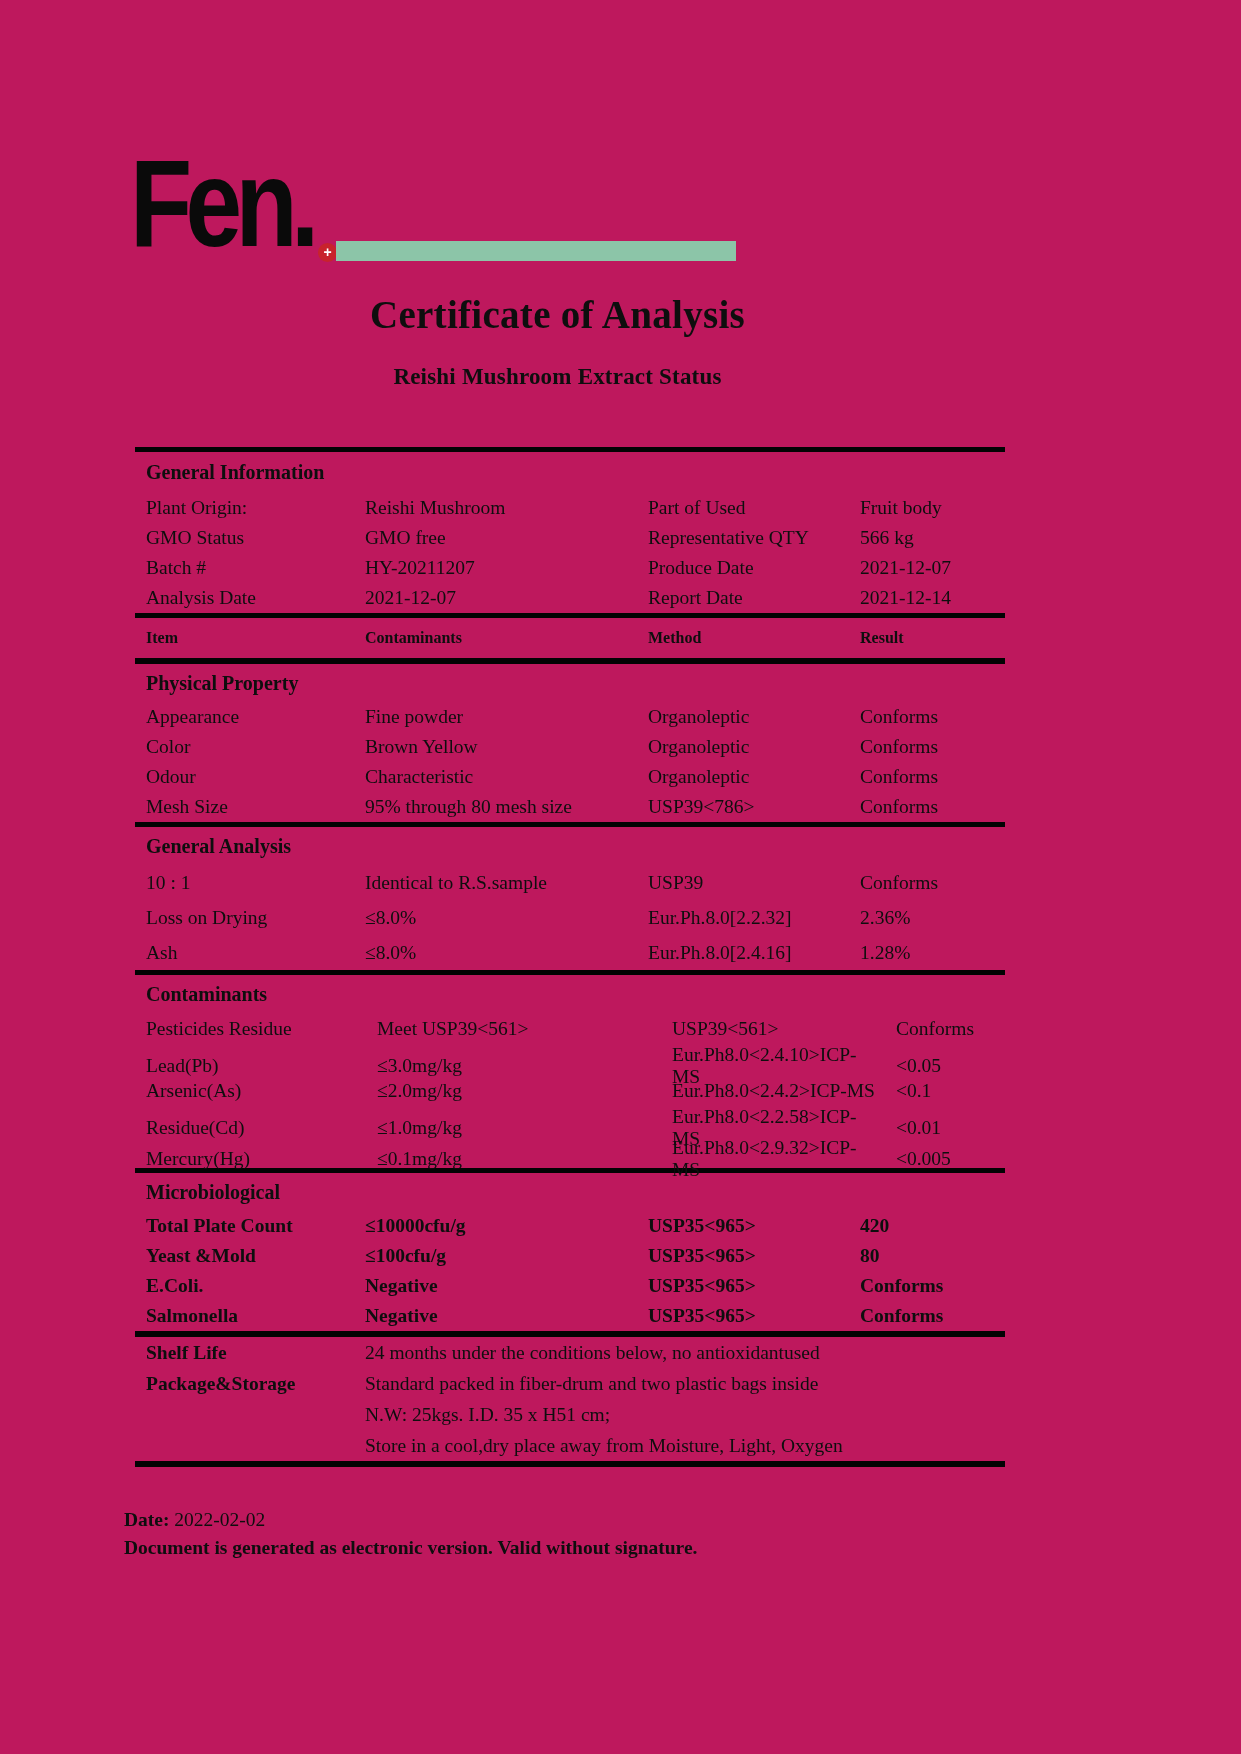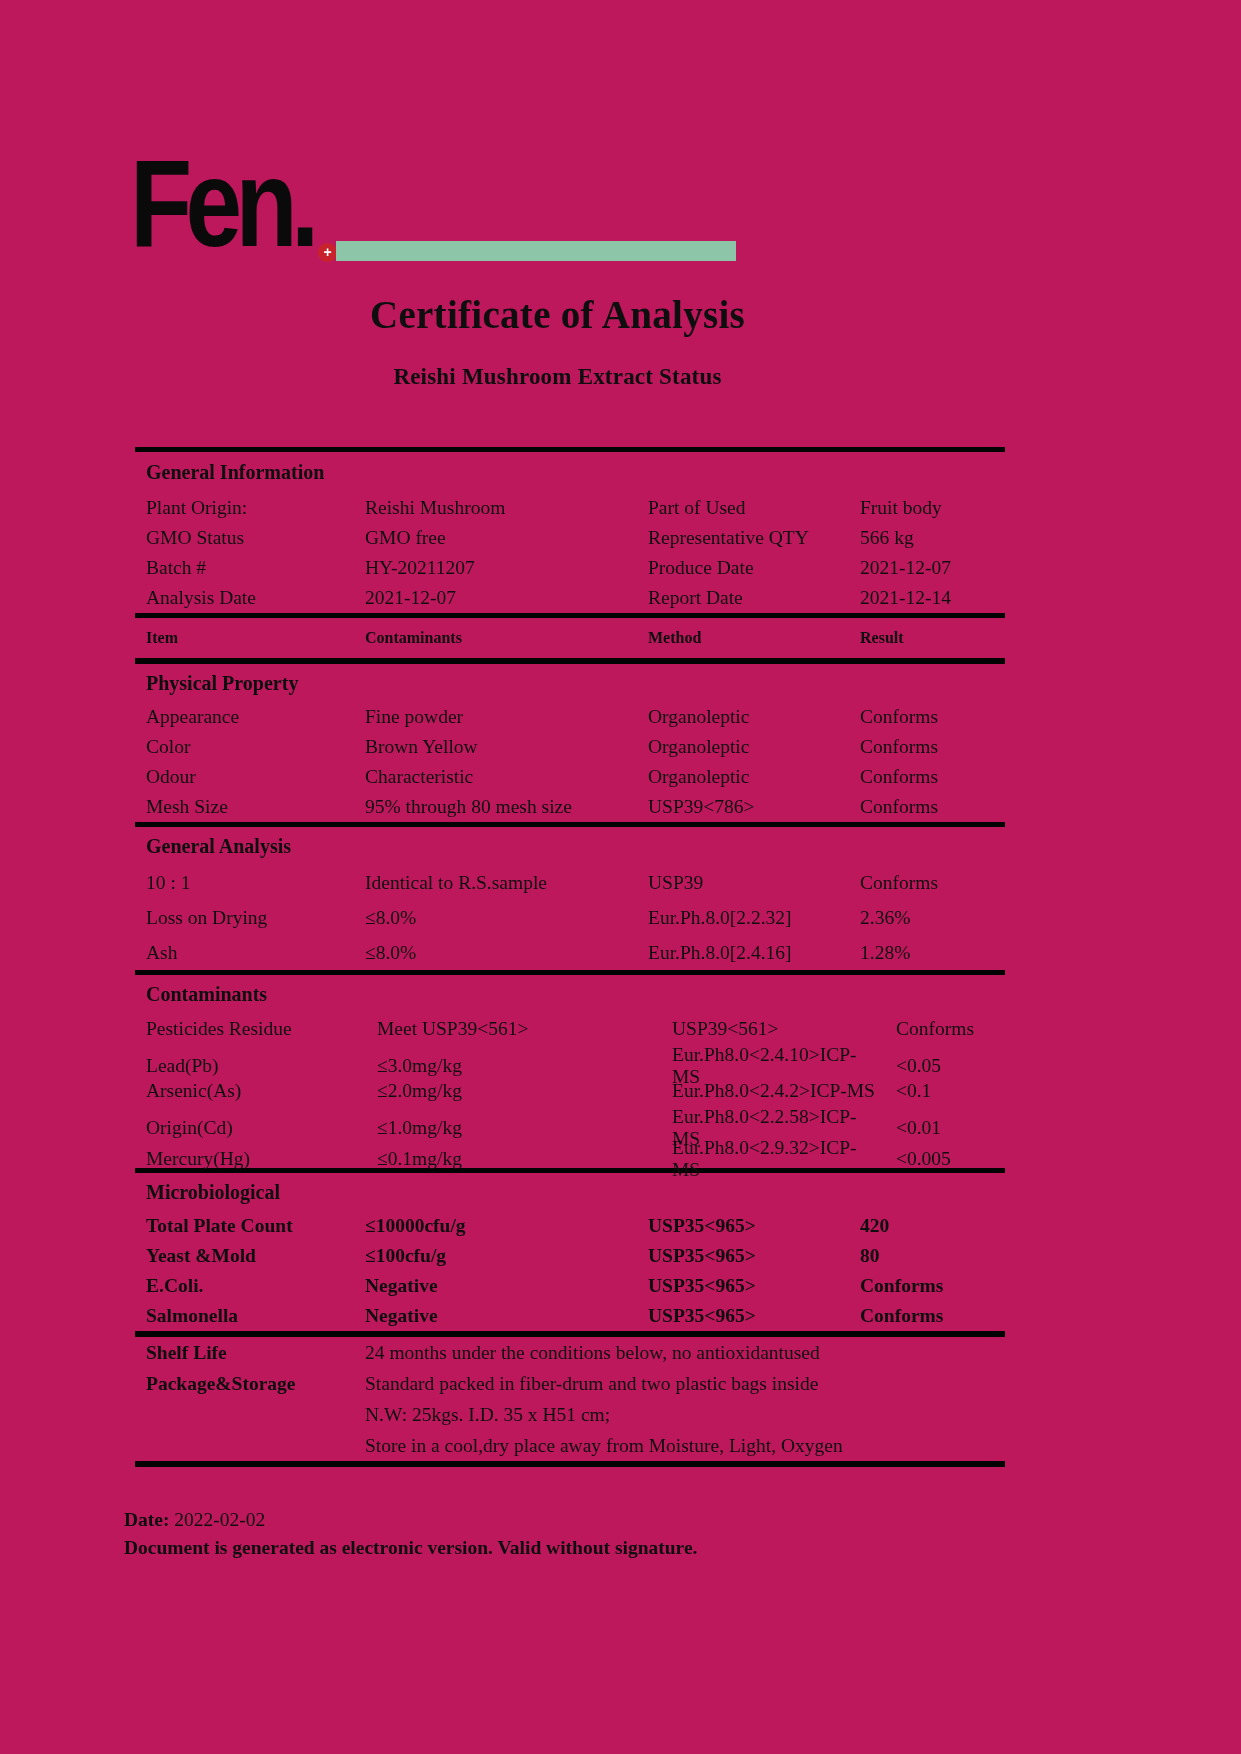--- a/index.html
+++ b/index.html
@@ -170,21 +170,21 @@
       <div>Eur.Ph8.0&lt;2.4.10&gt;ICP-MS</div>
       <div class="res">&lt;0.05</div>
     </div>
     <div class="r ct">
       <div>Arsenic(As)</div>
       <div>≤2.0mg/kg</div>
       <div>Eur.Ph8.0&lt;2.4.2&gt;ICP-MS</div>
       <div class="res">&lt;0.1</div>
     </div>
     <div class="r ct">
-      <div>Origin(Cd)</div>
+      <div>Residue(Cd)</div>
       <div>≤1.0mg/kg</div>
       <div>Eur.Ph8.0&lt;2.2.58&gt;ICP-MS</div>
       <div class="res">&lt;0.01</div>
     </div>
     <div class="r ct">
       <div>Mercury(Hg)</div>
       <div>≤0.1mg/kg</div>
       <div>Eur.Ph8.0&lt;2.9.32&gt;ICP-MS</div>
       <div class="res">&lt;0.005</div>
     </div>

